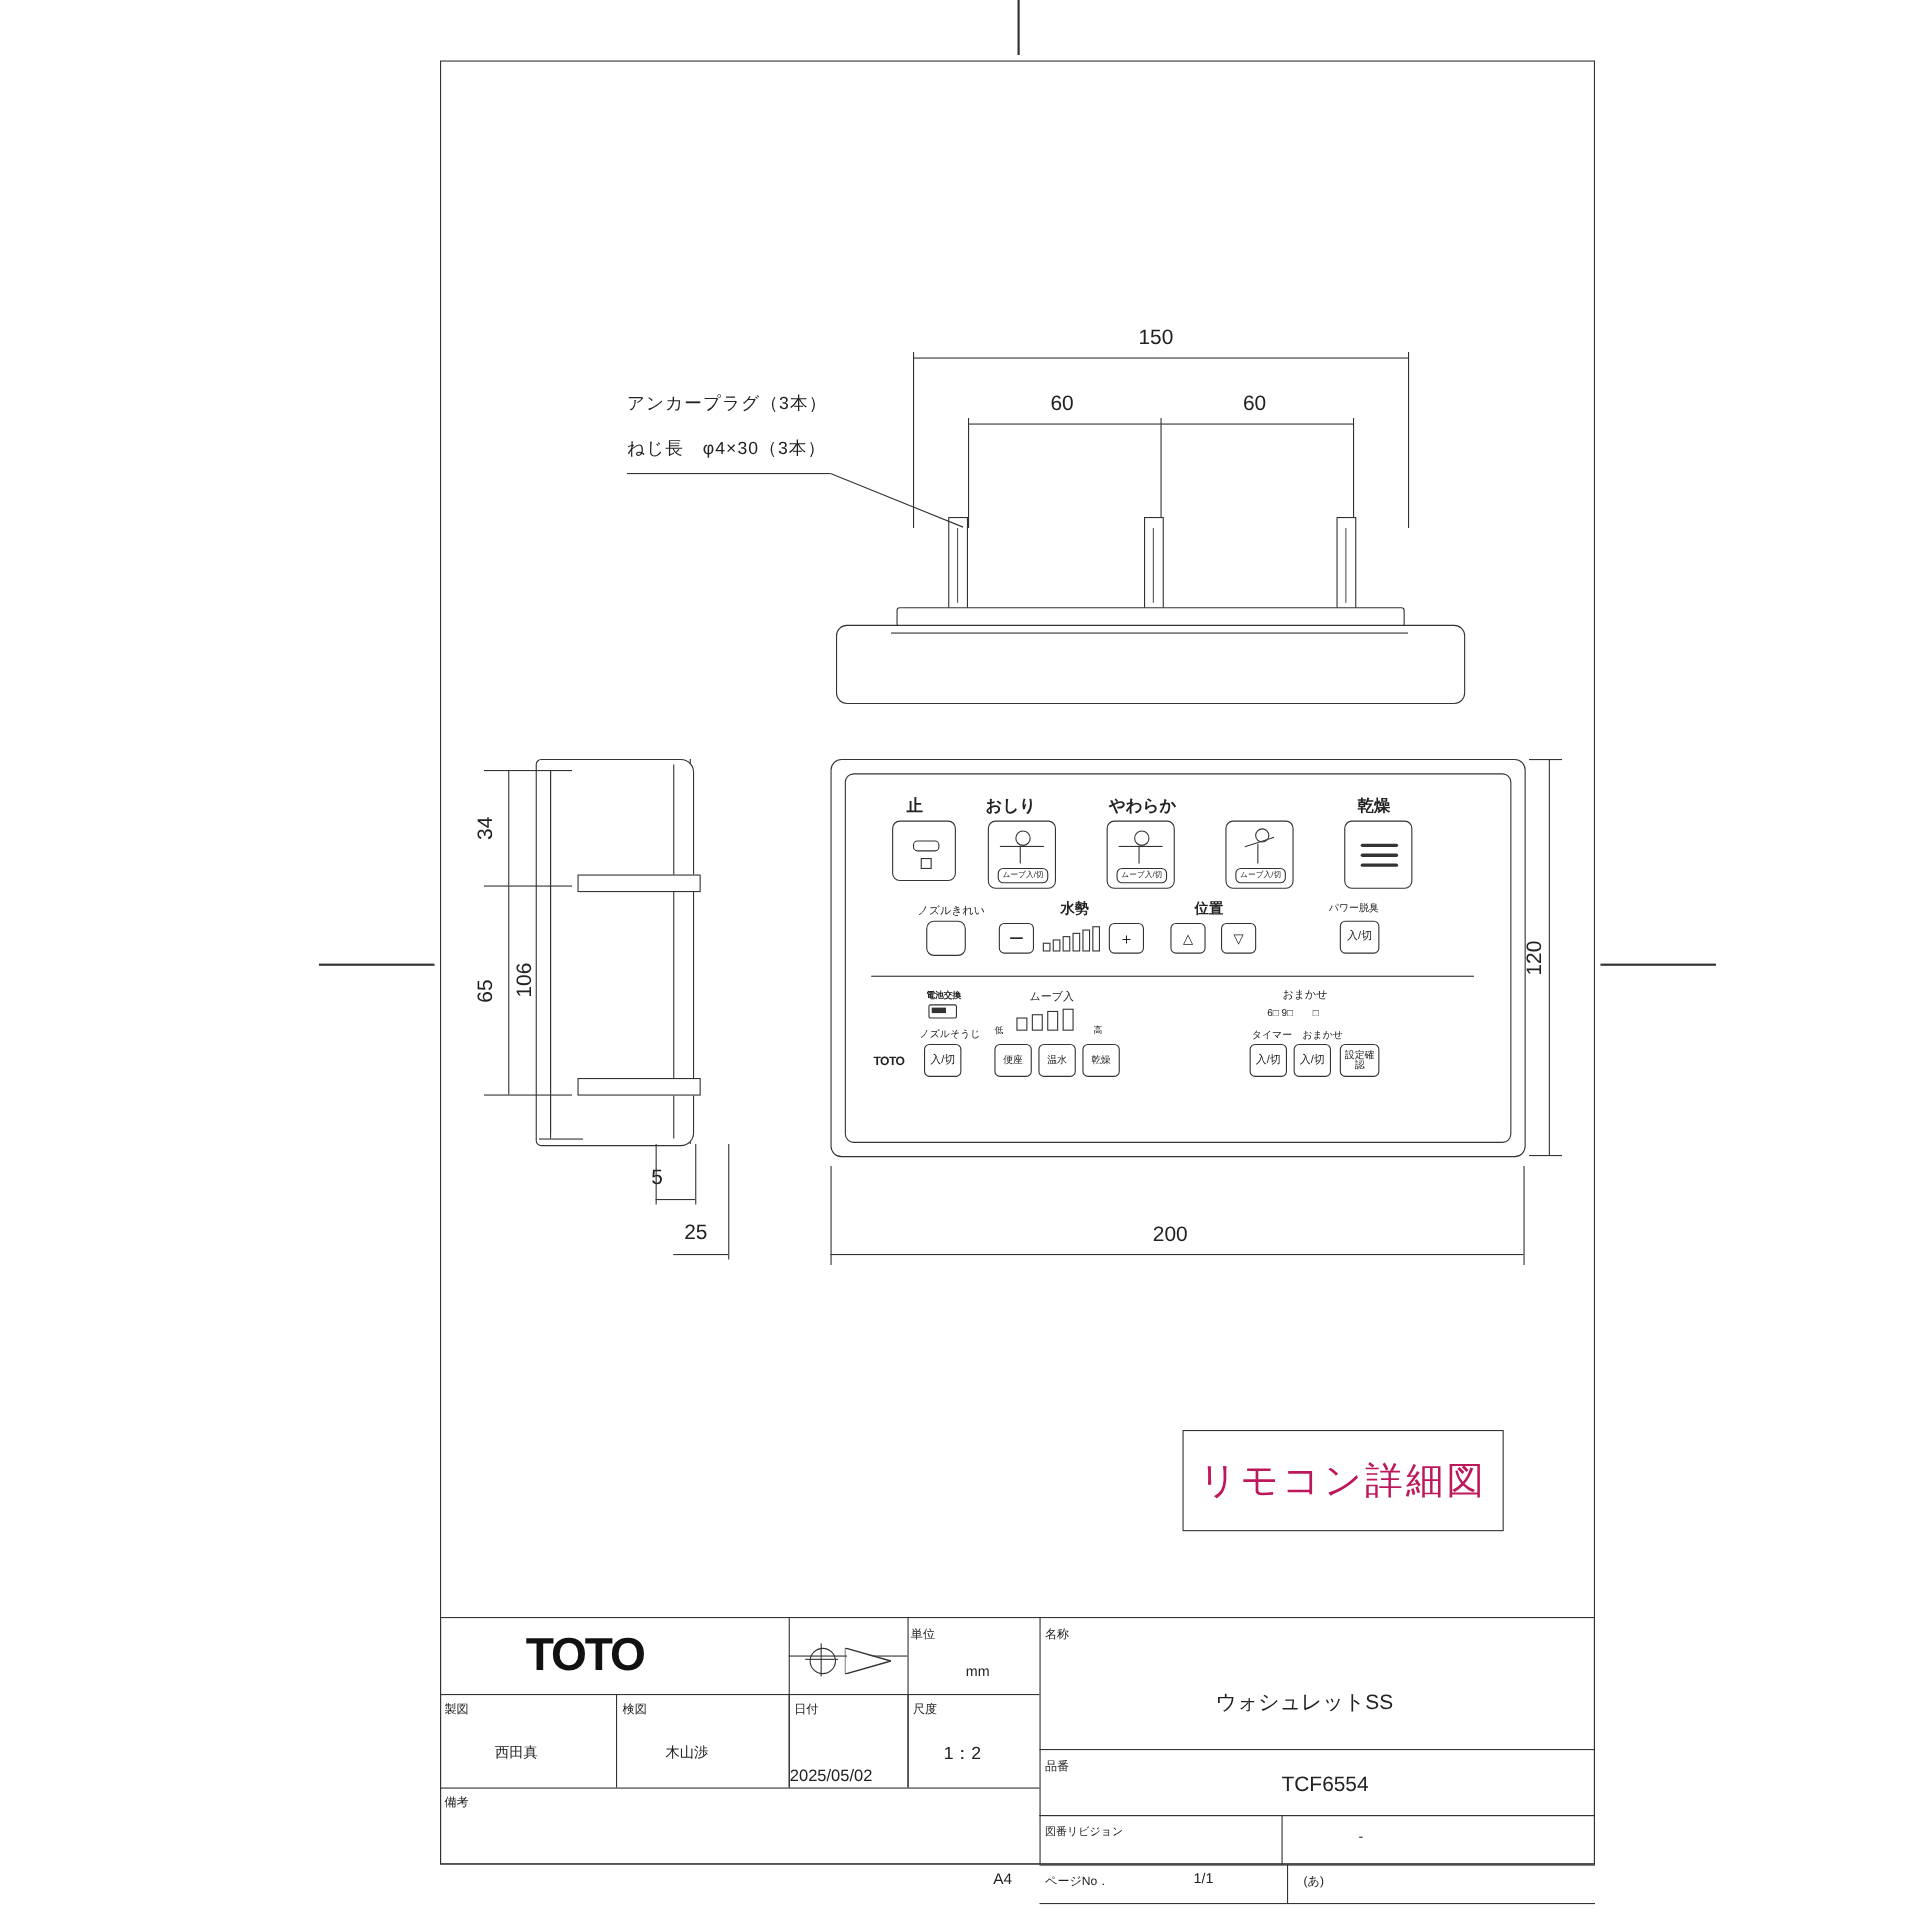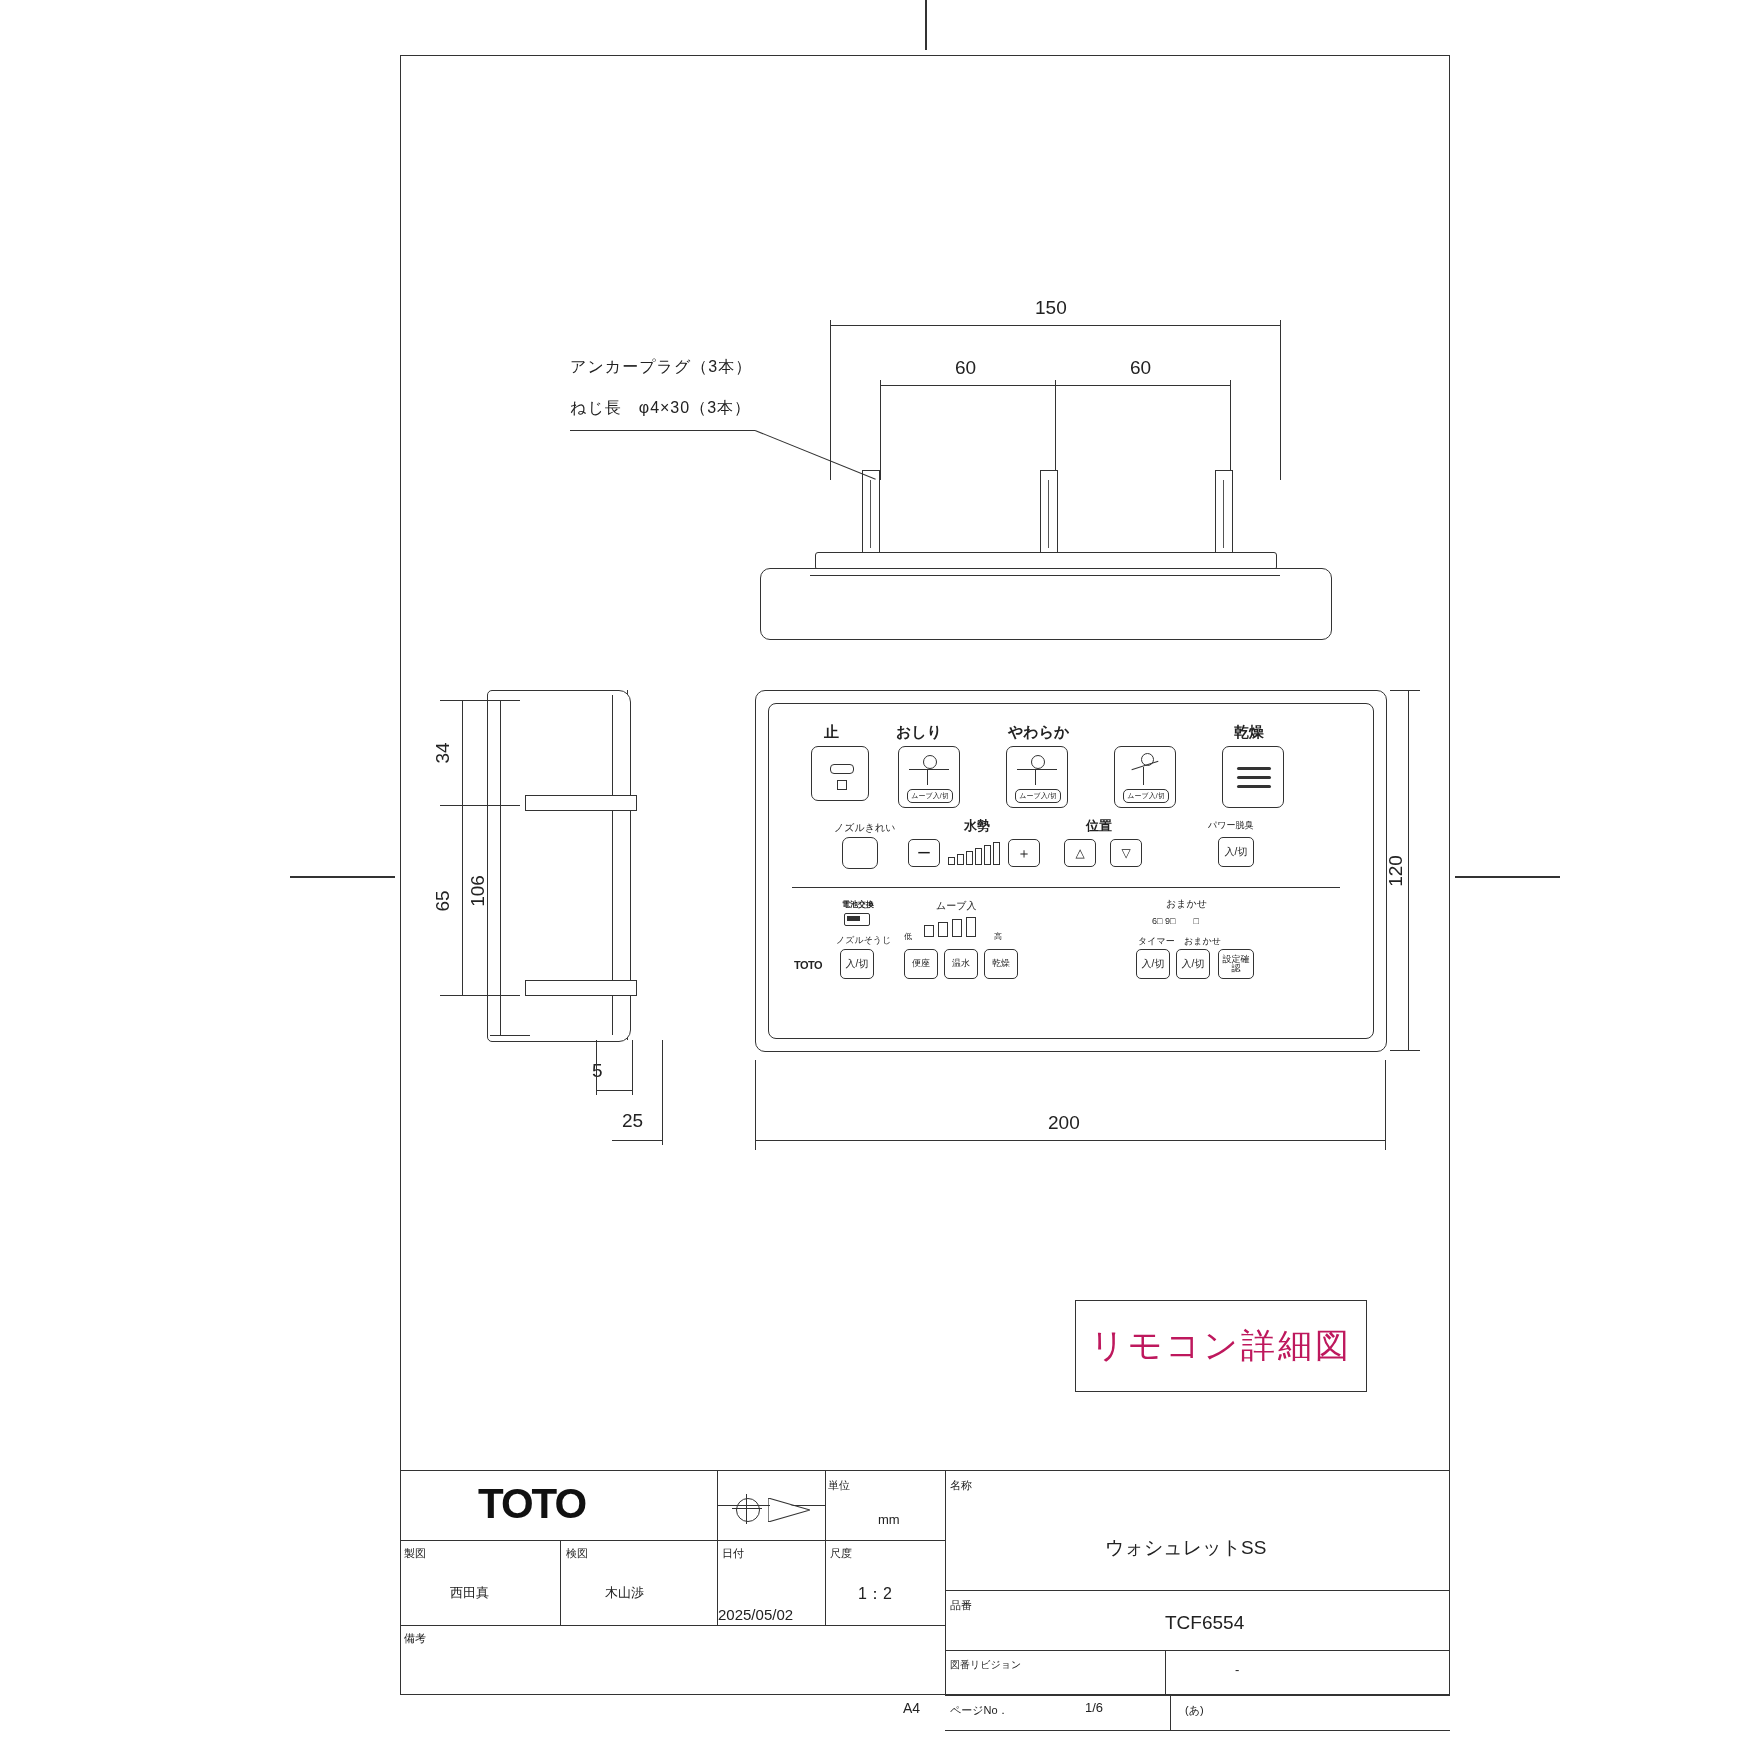--- a/index.html
+++ b/index.html
@@ -257,17 +257,17 @@
 
 <div class="tcell-s" style="left:950px;top:1478px;">名称</div>
 <div class="tcell" style="left:1105px;top:1535px;font-size:19px;">ウォシュレットSS</div>
 <div class="tcell-s" style="left:950px;top:1598px;">品番</div>
 <div class="tcell" style="left:1165px;top:1612px;font-size:19px;">TCF6554</div>
 <div class="tcell-s" style="left:950px;top:1658px;font-size:10px;">図番リビジョン</div>
 <div class="tcell" style="left:1235px;top:1662px;">-</div>
 
 <div class="tcell" style="left:903px;top:1700px;font-size:14px;">A4</div>
 <div class="tcell-s" style="left:950px;top:1703px;">ページNo．</div>
-<div class="tcell" style="left:1085px;top:1700px;">1/6</div>
+<div class="tcell" style="left:1085px;top:1700px;">1/1</div>
 <div class="tcell-s" style="left:1185px;top:1703px;">(あ)</div>
 <div class="ln h" style="left:945px;top:1695px;width:505px;"></div>
 <div class="ln v" style="left:1170px;top:1695px;height:35px;"></div>
 <div class="ln h" style="left:945px;top:1730px;width:505px;"></div>
 
 </body></html>

